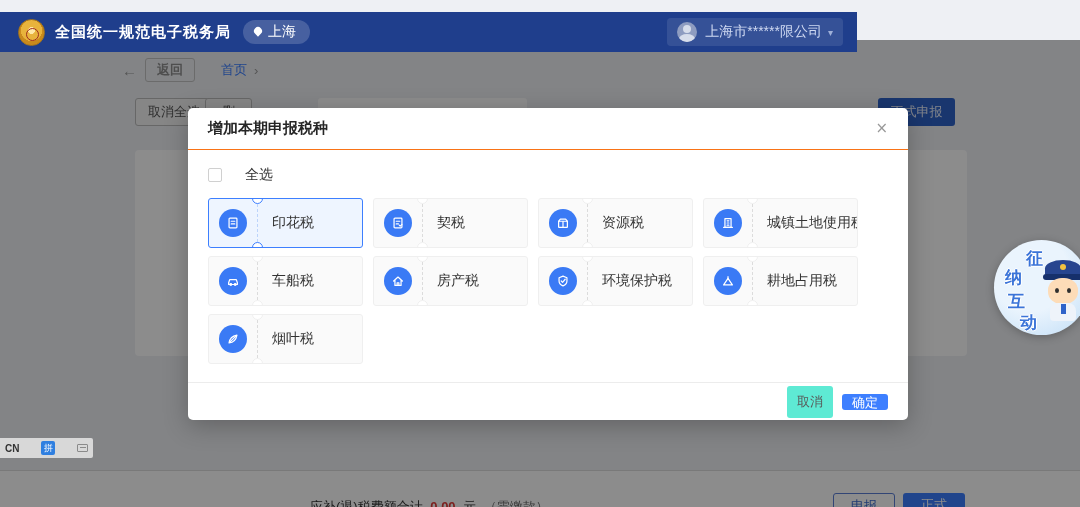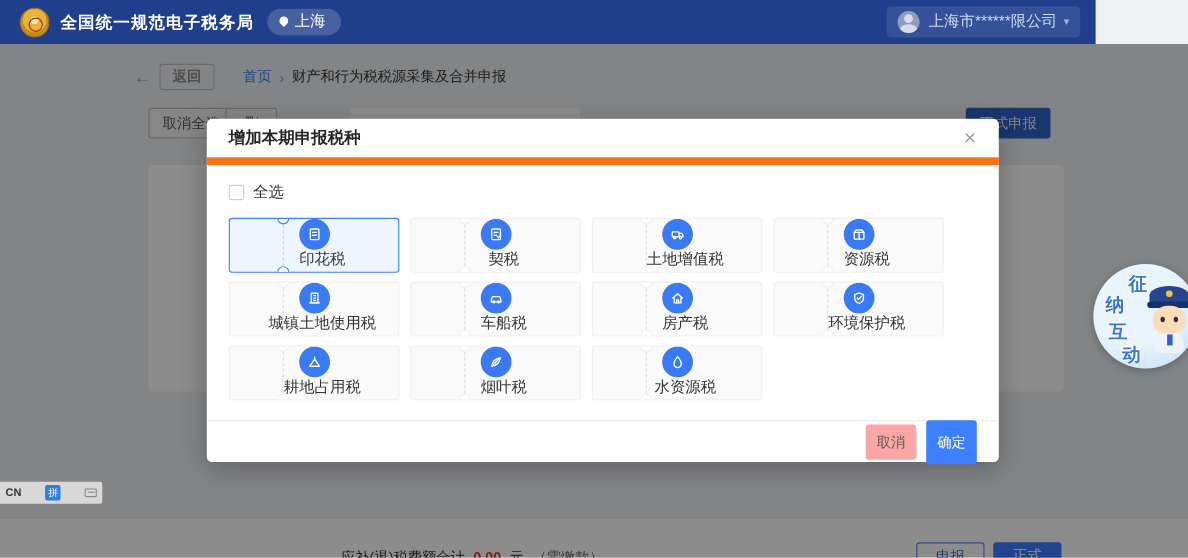--- a/index.html
+++ b/index.html
@@ -2,21 +2,21 @@
 <html><head>
 <meta charset="utf-8">
 <style>
   * { margin:0; padding:0; box-sizing:border-box; }
   html,body { width:1080px; height:507px; }
   body {
     font-family:"Liberation Sans","DejaVu Sans",sans-serif;
     position:relative; overflow:hidden; background:#eef0f4; font-size:13px; color:#333;
   }
   
-  .topbar { position:absolute; left:0; top:0; width:996px; height:40px;
+  .topbar { position:absolute; left:0; top:12px; width:857px; height:40px;
     background:#1f3e8c; display:flex; align-items:center; z-index:40; }
   .logo { width:27px; height:27px; border-radius:50%; margin-left:18px;
     background:radial-gradient(circle at 50% 42%, #ffe9a8 0 18%, #e8b33c 19% 55%, #c98a1d 56% 100%);
     border:1px solid #a8761a; position:relative; flex:0 0 auto; }
   .logo:after { content:""; position:absolute; left:7px; top:8px; width:11px; height:11px;
     border:1.5px solid #9c2b1e; border-radius:50%; }
   .app-title { color:#fff; font-size:15px; font-weight:bold; margin-left:10px; letter-spacing:1px; }
   .loc-pill { margin-left:12px; background:rgba(255,255,255,0.18); border-radius:14px;
     padding:3px 14px 3px 10px; display:flex; align-items:center; color:#fff; font-size:14px; }
   .pin { width:10px; height:10px; margin-right:5px; display:inline-block; position:relative; }
@@ -53,44 +53,44 @@
   .bb-btn { position:absolute; top:22px; height:26px; border-radius:3px; font-size:13px; padding:0 12px; line-height:24px; }
   .bb-secondary { left:833px; width:62px; background:#fff; border:1px solid #5c7fd6; color:#3d6cd0; }
   .bb-primary { left:903px; width:62px; background:#3d7fff; border:none; color:#fff; }
 
   
   .overlay { position:absolute; left:0; top:40px; width:1080px; height:467px; background:rgba(0,0,0,0.45); z-index:10; }
 
   
   .modal { position:absolute; left:188px; top:108px; width:720px; height:312px; background:#fff;
     border-radius:5px; box-shadow:0 6px 24px rgba(0,0,0,0.25); z-index:20; }
-  .modal-header { height:42px; display:flex; align-items:center; padding:0 20px; border-bottom:7px solid #f97316; }
+  .modal-header { height:42px; display:flex; align-items:center; padding:0 20px; border-bottom:1px solid #f97316; }
   .modal-title { font-size:15px; font-weight:bold; color:#262626; }
   .modal-close { margin-left:auto; color:#999; font-size:15px; line-height:1; cursor:pointer; background:none; border:none; font-family:"DejaVu Sans",sans-serif; }
   .modal-body { padding:16px 20px 0 20px; }
   .select-all { display:flex; align-items:center; }
   .checkbox { width:14px; height:14px; border:1px solid #d0d0d0; border-radius:2px; background:#fff; }
-  .select-all-label { font-size:14px; color:#333; margin-left:8px; }
+  .select-all-label { font-size:14px; color:#333; margin-left:23px; }
   .tax-grid { margin-top:14px; display:grid; grid-template-columns:repeat(4,155px); grid-auto-rows:50px; gap:8px 10px; }
   .tax-card { position:relative; overflow:hidden; background:#fafafa; border:1px solid #efefef; border-radius:3px;
-    display:flex; align-items:center; cursor:pointer;flex-direction:column; }
+    display:flex; align-items:center; cursor:pointer; }
   .tax-card .icon-cell { width:48px; display:flex; align-items:center; justify-content:center; flex:0 0 auto; }
   .icon-circle { width:28px; height:28px; border-radius:50%; background:#3a7af5; display:flex; align-items:center; justify-content:center; }
   .icon-circle svg { width:14px; height:14px; stroke:#fff; fill:none; stroke-width:1.4; stroke-linecap:round; stroke-linejoin:round; }
   .tax-divider { position:absolute; left:48px; top:5px; bottom:5px; border-left:1px dashed #dcdcdc; }
   .notch { position:absolute; left:43px; width:11px; height:11px; border-radius:50%; background:#fff; border:1px solid #efefef; }
   .notch.top { top:-6px; } .notch.bottom { bottom:-6px; }
   .tax-label { font-size:14px; color:#333; margin-left:15px; white-space:nowrap; }
   .tax-card.selected { background:#eef5ff; border-color:#3d7fff; }
   .tax-card.selected .notch { border-color:#3d7fff; }
   .tax-card.selected .tax-divider { border-color:#bcd4fb; }
   .modal-footer { position:absolute; left:0; bottom:0; width:100%; height:38px; border-top:1px solid #ececec;
     display:flex; align-items:center; justify-content:flex-end; padding:0 20px; gap:9px; }
-  .btn-cancel { width:46px; height:32px; background:#fca5a5; border:none; border-radius:3px; color:#595959; font-size:13px; }
-  .btn-confirm { width:46px; height:40px; background:#3d7fff; border:none; border-radius:3px; color:#fff; font-size:13px; }
+  .btn-cancel { width:46px; height:32px; background:#5eead4; border:none; border-radius:3px; color:#595959; font-size:13px; }
+  .btn-confirm { width:46px; height:16px; background:#3d7fff; border:none; border-radius:3px; color:#fff; font-size:13px; }
 
   
   .float-badge { position:absolute; left:994px; top:240px; width:95px; height:95px; border-radius:50%;
     background:radial-gradient(circle at 38% 35%, #eaf4fd 0 45%, #bedcf6 100%); z-index:30; box-shadow:0 2px 8px rgba(0,0,0,0.25); }
   .float-badge .ch { position:absolute; font-size:17px; font-weight:bold; color:#3b74d8;
     text-shadow:-1px 0 #fff,1px 0 #fff,0 -1px #fff,0 1px #fff; }
   .ch1 { left:32px; top:7px; } .ch2 { left:11px; top:26px; } .ch3 { left:14px; top:50px; } .ch4 { left:26px; top:71px; }
   .mascot { position:absolute; left:47px; top:20px; width:46px; height:68px; }
   .mascot .hat { position:absolute; left:4px; top:0; width:36px; height:17px; background:#27458f; border-radius:50% 50% 20% 20%; }
   .mascot .brim { position:absolute; left:2px; top:14px; width:40px; height:6px; background:#16306b; border-radius:3px; }
@@ -126,21 +126,20 @@
     <span class="caret">▾</span>
   </span>
 </header>
 
 <div class="page">
   <div class="breadcrumb">
     <span class="back-arrow">←</span>
     <span class="back-btn">返回</span>
     <span class="crumb-home">首页</span>
     <span class="crumb-sep">›</span>
-    <span class="crumb-cur">财产和行为税税源采集及合并申报</span>
   </div>
   <button class="toolbar-btn tb-cancel-all">取消全选</button>
   <button class="toolbar-btn tb-hidden">删除</button>
   <div class="tb-panel"></div>
   <button class="tb-declare">正式申报</button>
   <div class="content-card"></div>
   <div class="bottom-bar">
     <div class="summary">
       <span>应补(退)税费额合计</span>
       <span class="amt">0.00</span>
@@ -189,36 +188,20 @@
                 <path d="M6 6h4M6 9h2.5M9.5 10.5l1 1 2-2"></path>
               </svg>
         </span>
           </span>
         <span class="tax-divider"></span>
           <span class="notch top"></span>
           <span class="notch bottom"></span>
         <span class="tax-label">契税</span>
       </div>
 
-      <div class="tax-card">
-        <span class="icon-cell">
-            <span class="icon-circle">
-          <svg viewBox="0 0 16 16">
-                <rect x="2.5" y="5.5" width="7" height="5" rx="0.5"></rect>
-                <path d="M9.5 7h3l1 2v1.5h-1"></path>
-                <circle cx="5" cy="11.5" r="1.2"></circle>
-                <circle cx="11" cy="11.5" r="1.2"></circle>
-              </svg>
-        </span>
-          </span>
-        <span class="tax-divider"></span>
-          <span class="notch top"></span>
-          <span class="notch bottom"></span>
-        <span class="tax-label">土地增值税</span>
-      </div>
 
       <div class="tax-card">
         <span class="icon-cell">
             <span class="icon-circle">
           <svg viewBox="0 0 16 16">
                 <rect x="3" y="6" width="10" height="7" rx="0.5"></rect>
                 <path d="M3 6l2-2.5h6L13 6M8 6v7"></path>
               </svg>
         </span>
           </span>
@@ -312,33 +295,20 @@
                 <path d="M5 11l6-6"></path>
               </svg>
         </span>
           </span>
         <span class="tax-divider"></span>
           <span class="notch top"></span>
           <span class="notch bottom"></span>
         <span class="tax-label">烟叶税</span>
       </div>
 
-      <div class="tax-card">
-        <span class="icon-cell">
-            <span class="icon-circle">
-          <svg viewBox="0 0 16 16">
-                <path d="M8 2.5C8 2.5 4.2 7.2 4.2 10a3.8 3.8 0 0 0 7.6 0C11.8 7.2 8 2.5 8 2.5z"></path>
-              </svg>
-        </span>
-          </span>
-        <span class="tax-divider"></span>
-          <span class="notch top"></span>
-          <span class="notch bottom"></span>
-        <span class="tax-label">水资源税</span>
-      </div>
 
     </div>
   </div>
   <div class="modal-footer">
     <button class="btn-cancel">取消</button>
     <button class="btn-confirm">确定</button>
   </div>
 </div>
 
 <div class="float-badge">

